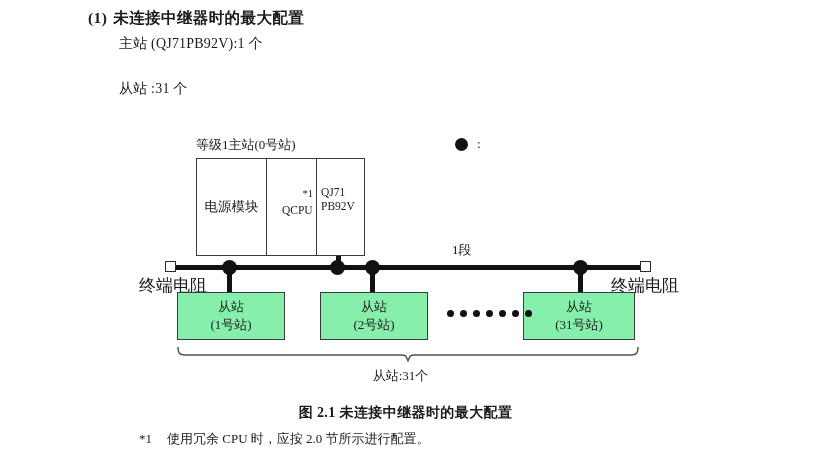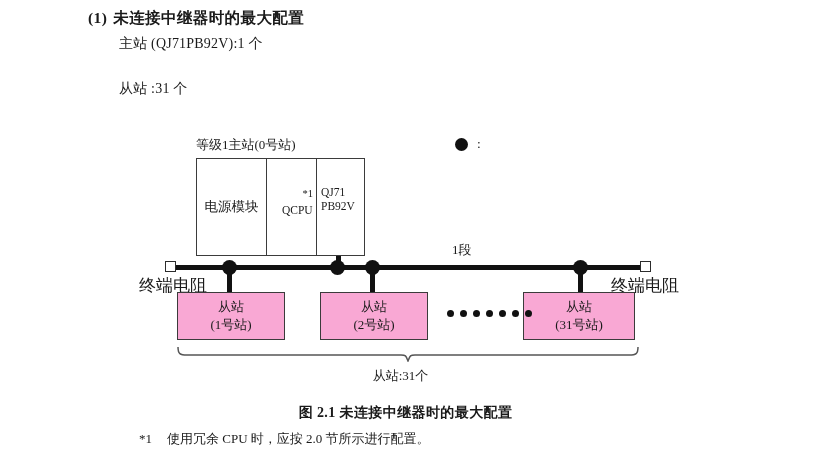--- a/index.html
+++ b/index.html
@@ -182,21 +182,21 @@
     top: 292px;
     height: 48px;
     box-sizing: border-box;
     border: 1.3px solid #3b3b3b;
     display: flex;
     flex-direction: column;
     align-items: center;
     justify-content: center;
     font-size: 13px;
     line-height: 1.35;
-    background: #f9a8d4;
+    background: #86efac;
   }
   #slave-box-1  { left: 177px; width: 108px; }
   #slave-box-2  { left: 320px; width: 108px; }
   #slave-box-31 { left: 523px; width: 112px; }
 
   #slave-ellipsis {
     left: 447px;
     top: 310px;
     display: flex;
     gap: 6px;

